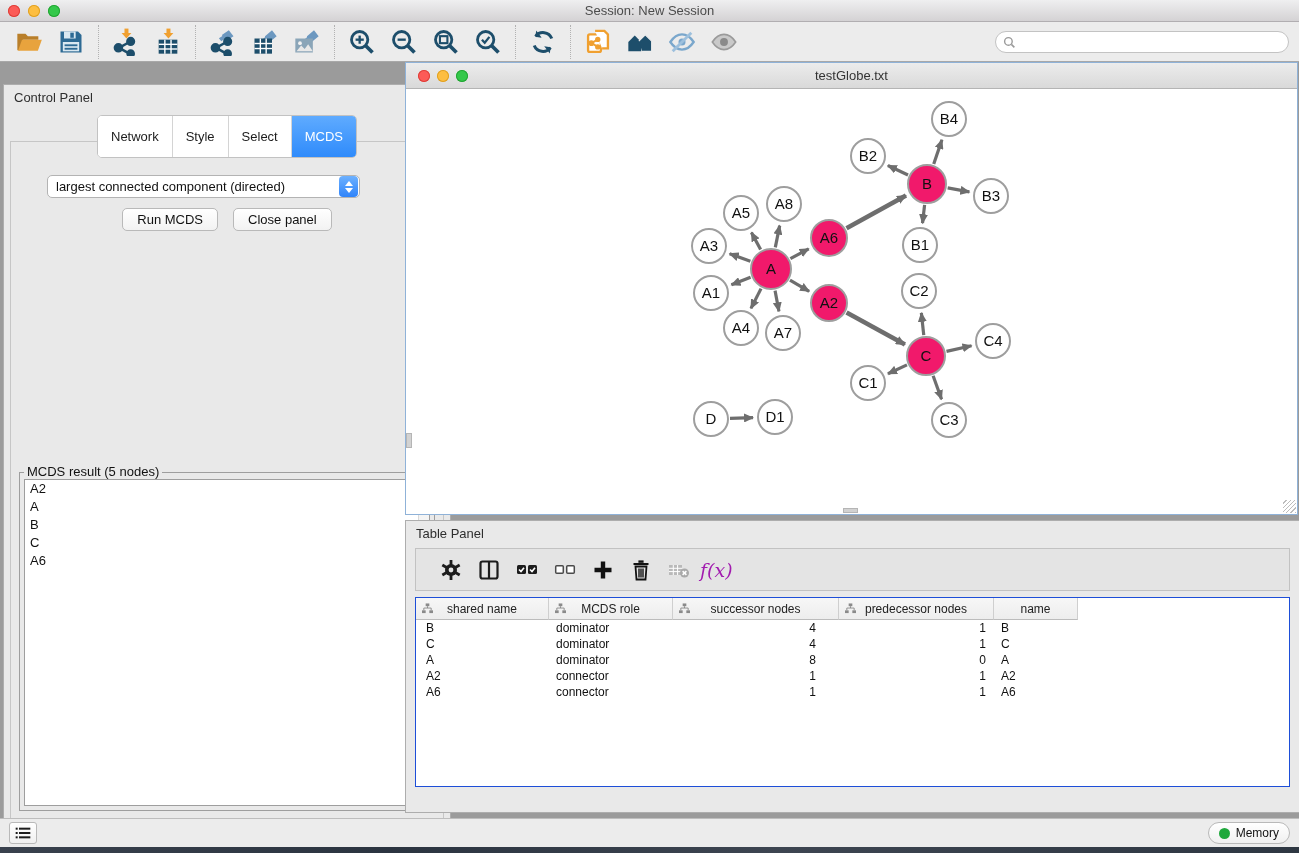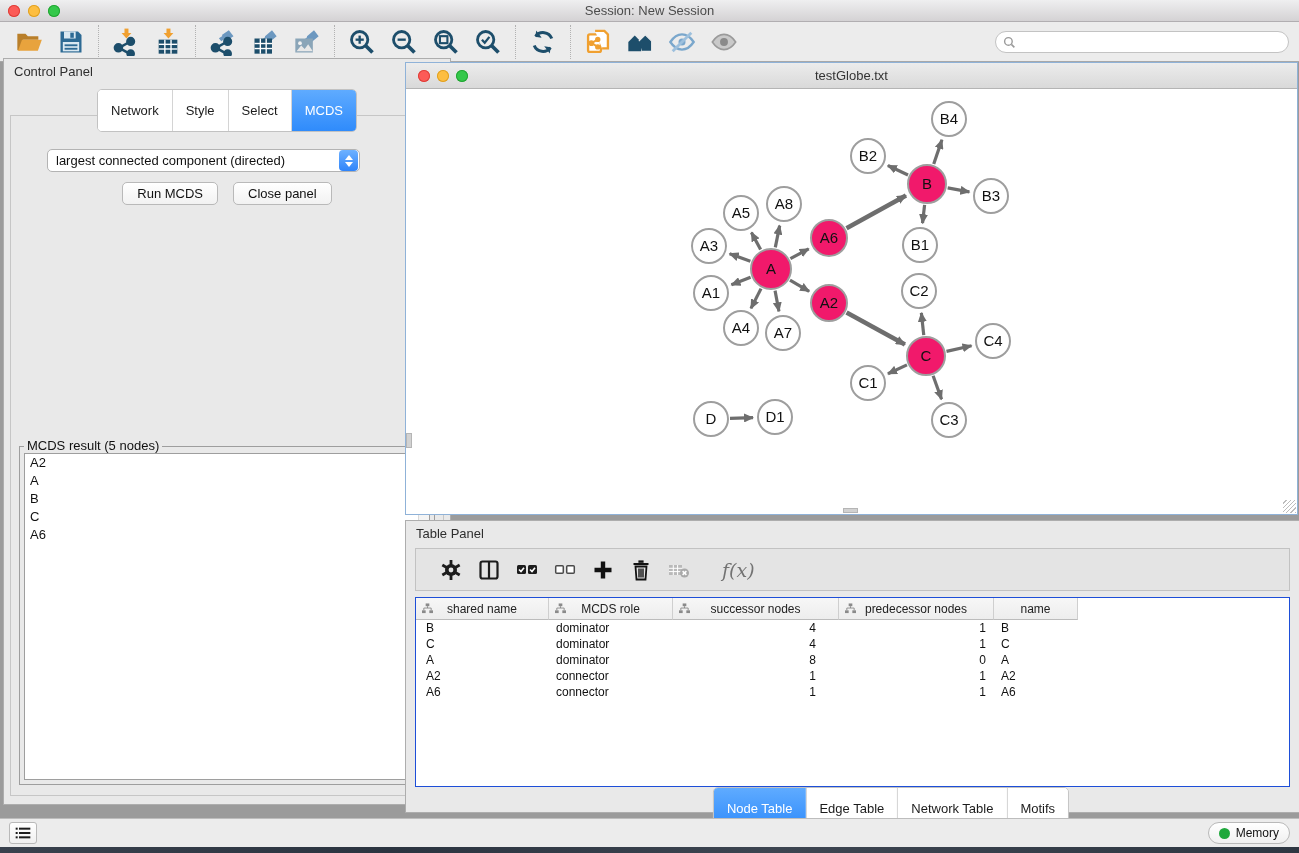--- a/index.html
+++ b/index.html
@@ -35,21 +35,21 @@
   .min-box { width:9px; height:9px; border:1.4px solid #333; display:inline-block; }
   .close-x { font-size:12px; font-weight:bold; color:#111; line-height:9px; }
 
   
   .tabstrip { display:inline-flex; border:1px solid #c2c2c2; border-radius:5px; overflow:hidden; background:#fff; }
   .tab { padding:13px 13px; font-size:13px; color:#1c1c1c; background:#fff; border-left:1px solid #d4d4d4; white-space:nowrap; }
   .tab:first-child { border-left:none; }
   .tab.active { background:linear-gradient(#5fabff,#2f8bfb); color:#fff; }
 
   
-  .control-panel { left:3px; top:58px; width:448px; height:747px; }
+  .control-panel { left:3px; top:84px; width:448px; height:747px; }
   .cp-tabs { position:absolute; top:30px; left:50%; transform:translateX(-50%); z-index:2; }
   .cp-body { position:absolute; left:6px; right:6px; top:56px; bottom:8px; border:1px solid #c6c6c6; }
   .opt-label { position:absolute; top:14px; width:100%; text-align:center; font-size:13px; color:#111; }
   .dropdown { position:absolute; top:33px; left:36px; width:313px; height:23px; background:#fff;
     border:1px solid #b3b3b3; border-radius:5px; display:flex; align-items:center; }
   .dropdown .dd-text { flex:1; font-size:13px; color:#111; padding-left:8px; white-space:nowrap; overflow:hidden; }
   .dd-stepper { width:19px; height:21px; border-radius:4px; margin-right:1px;
     background:linear-gradient(#6db1ff,#2f84fa); display:flex; flex-direction:column; align-items:center; justify-content:center; gap:2px; }
   .dd-stepper .tri { width:0; height:0; border-left:4px solid transparent; border-right:4px solid transparent; }
   .tri.up { border-bottom:5px solid #fff; }
@@ -75,21 +75,21 @@
   .nw-scroll-h { position:absolute; left:437px; bottom:1px; width:15px; height:5px; background:#d2d2d2; border:1px solid #b5b5b5; }
   .nw-grip { position:absolute; right:1px; bottom:1px; width:13px; height:13px;
     background:repeating-linear-gradient(135deg, transparent 0 2px, #bdbdbd 2px 3px); }
 
   
   .table-panel { left:405px; top:520px; width:972px; height:293px; }
   .tp-toolbar { position:absolute; left:9px; top:27px; width:875px; height:43px; background:#e4e4e4;
     border:1px solid #c2c2c2; display:flex; align-items:center; padding-left:18px; }
   .tp-btn { width:34px; height:34px; display:flex; align-items:center; justify-content:center; margin-right:4px; }
   .tp-btn svg { width:24px; height:24px; }
-  .fx-label { font-family:"DejaVu Serif","Liberation Serif",serif; font-style:italic; font-size:19px; color:#737373; margin-left:22px; }
+  .fx-label { font-family:"DejaVu Serif","Liberation Serif",serif; font-style:italic; font-size:19px; color:#a21caf; margin-left:0; }
   .tp-table { position:absolute; left:9px; top:76px; width:875px; height:190px; background:#fff; border:1px solid #1d4ed8; overflow:hidden; }
   .thead { display:flex; height:22px; }
   .th { position:relative; display:flex; align-items:center; justify-content:center; font-size:12px; color:#222;
     background:linear-gradient(#f7f7f7,#ededed); border-right:1px solid #cfcfcf; border-bottom:1px solid #bcbcbc; }
   .th .col-icon { position:absolute; left:6px; top:5px; }
   .tbody .tr { display:flex; height:16px; align-items:center; }
   .td { font-size:12px; color:#111; white-space:nowrap; overflow:hidden; }
   .td.left { text-align:left; padding-left:10px; }
   .td.role { text-align:left; padding-left:7px; }
   .td.right-wide { text-align:right; padding-right:23px; }
@@ -570,26 +570,20 @@
           </div>
           <div class="tr">
             <div class="td left" style="width: 133px;">A6</div>
             <div class="td role" style="width: 124px;">connector</div>
             <div class="td right-wide" style="width: 166px;">1</div>
             <div class="td right" style="width: 155px;">1</div>
             <div class="td name" style="width: 84px;">A6</div>
           </div>
         </div>
     </div>
-    <div class="tabstrip tp-tabs" id="tbl-tabs">
-        <div class="tab active">Node Table</div>
-        <div class="tab">Edge Table</div>
-        <div class="tab">Network Table</div>
-        <div class="tab">Motifs</div>
-      </div>
   </div>
 
   <div class="statusbar">
     <div class="list-btn">
       <svg width="16" height="14" viewBox="0 0 24 20">
           <g fill="#1c1c1c">
             <rect x="1" y="2" width="3" height="3"></rect>
             <rect x="6" y="2" width="17" height="3"></rect>
             <rect x="1" y="8.5" width="3" height="3"></rect>
             <rect x="6" y="8.5" width="17" height="3"></rect>

